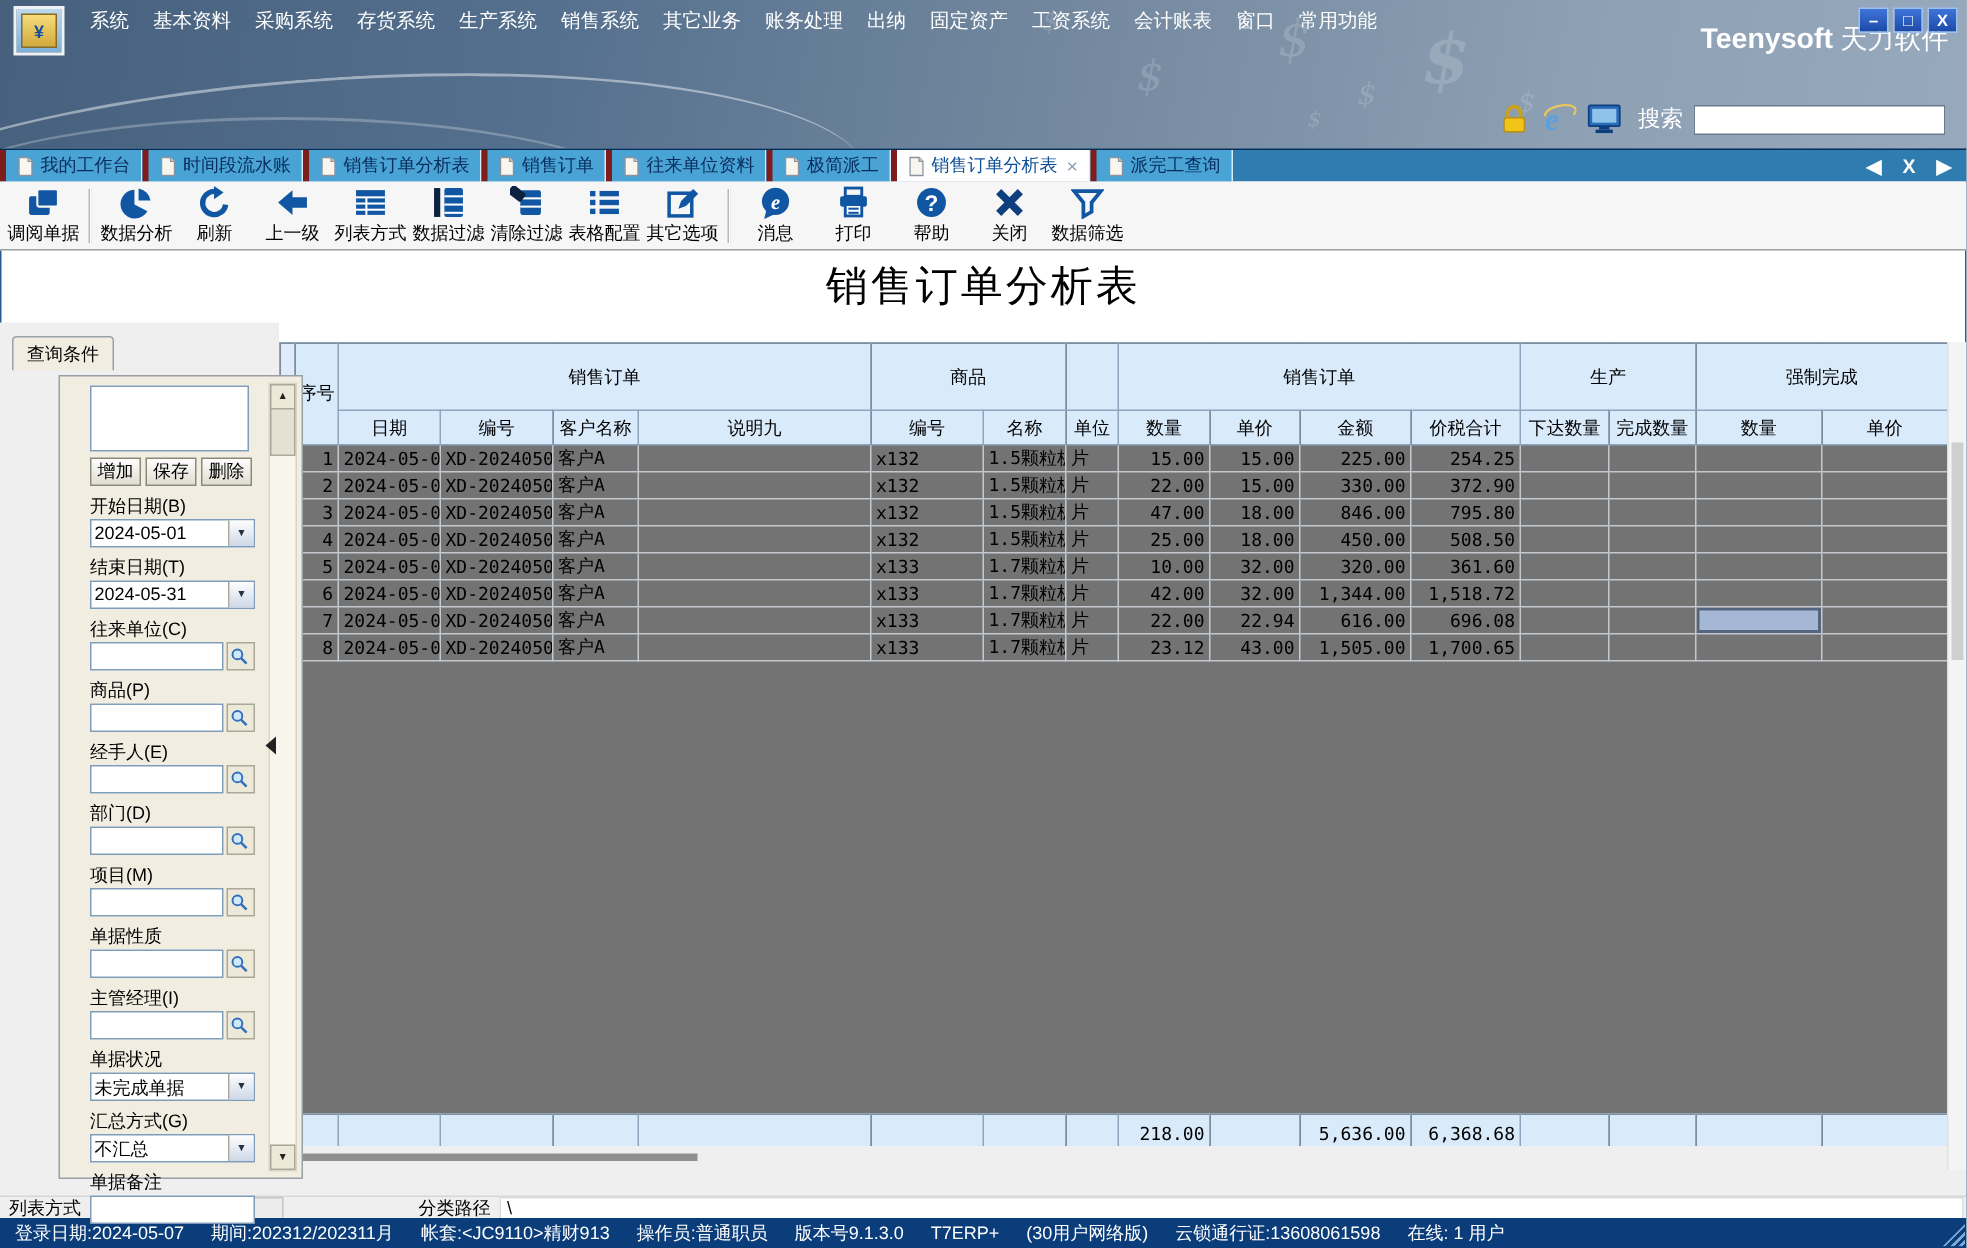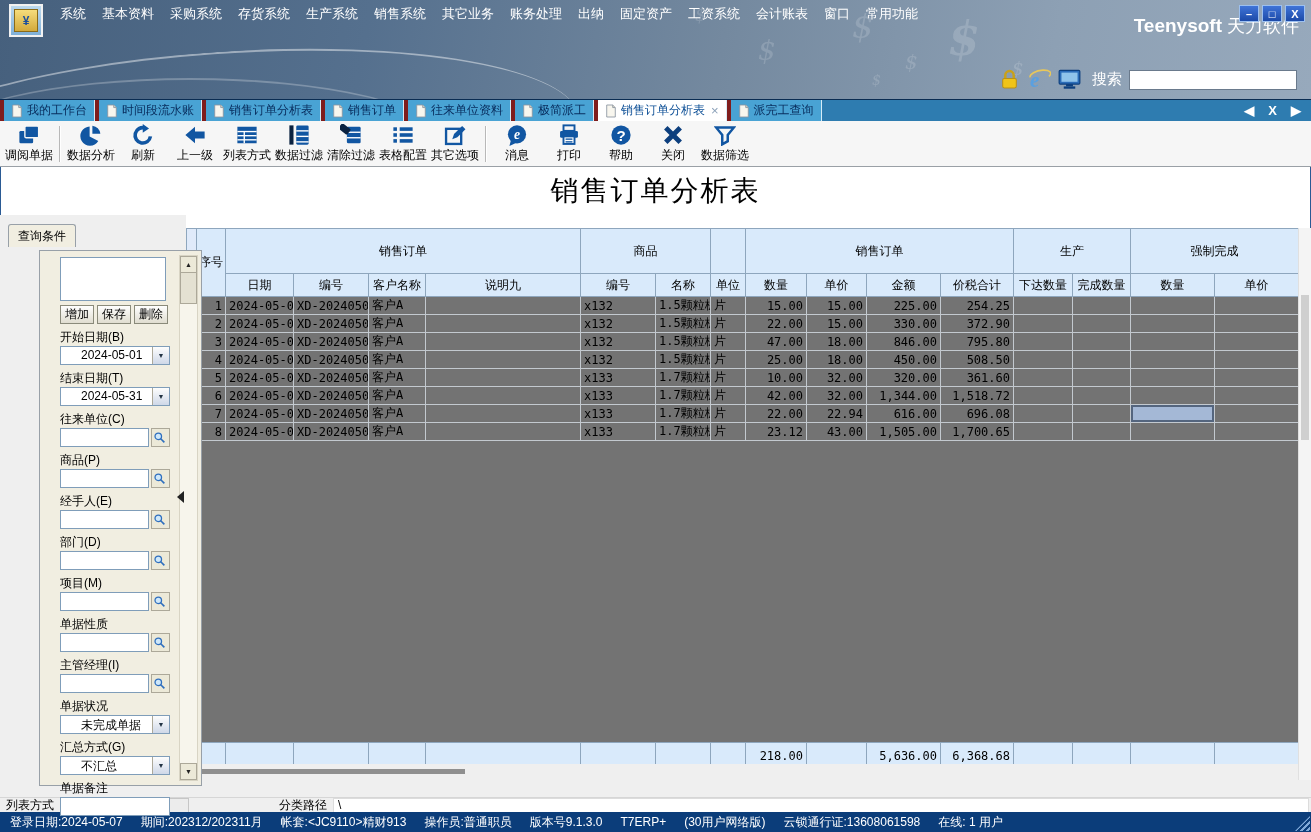--- a/index.html
+++ b/index.html
@@ -72,21 +72,21 @@
   .qbtnrow{display:flex;gap:3px;margin-top:4px;}
   .qbtn{width:34px;height:19px;background:linear-gradient(#fefefe,#e0ddd0);border:1px solid #8a8a7a;
     font-size:12px;font-family:inherit;padding:0;}
   .qlabel{margin-top:6px;height:14px;line-height:14px;white-space:nowrap;}
   .qrow{display:flex;height:19px;margin-top:2px;}
   .qinput{flex:1;min-width:0;border:1px solid #7f9db9;background:#fff;height:19px;box-sizing:border-box;
     font-size:12px;padding:0 2px;font-family:inherit;}
   .qlook{width:19px;height:19px;margin-left:2px;background:#ece9d8;border:1px solid #aca899;padding:1px;box-sizing:border-box;}
   .qlook svg{width:13px;height:13px;display:block;}
   .combo{border:1px solid #7f9db9;background:#fff;box-sizing:border-box;}
-  .combo-text{flex:1;padding:1px 20px;white-space:nowrap;overflow:hidden;}
+  .combo-text{flex:1;padding:1px 2px;white-space:nowrap;overflow:hidden;}
   .combo-btn{width:16px;background:linear-gradient(#fdfdfd,#cfd8e8);border-left:1px solid #aca899;
     display:flex;align-items:center;justify-content:center;font-size:7px;color:#234;}
   .qscroll{position:absolute;right:3px;top:4px;width:17px;bottom:4px;background:#f7f5ec;border:1px solid #d8d4c4;}
   .qs-btn{position:absolute;left:0;width:15px;height:15px;background:#ece9d8;border:1px solid #aca899;
     display:flex;align-items:center;justify-content:center;font-size:7px;color:#222;}
   .qs-up{top:0;} .qs-down{bottom:0;}
   .qs-thumb{position:absolute;left:0;top:16px;width:15px;height:30px;background:#e4e1d2;border:1px solid #aca899;}
   .splitter-arrow{position:absolute;left:177px;top:491px;width:0;height:0;
     border-right:7px solid #222;border-top:6px solid transparent;border-bottom:6px solid transparent;z-index:3;}
   

